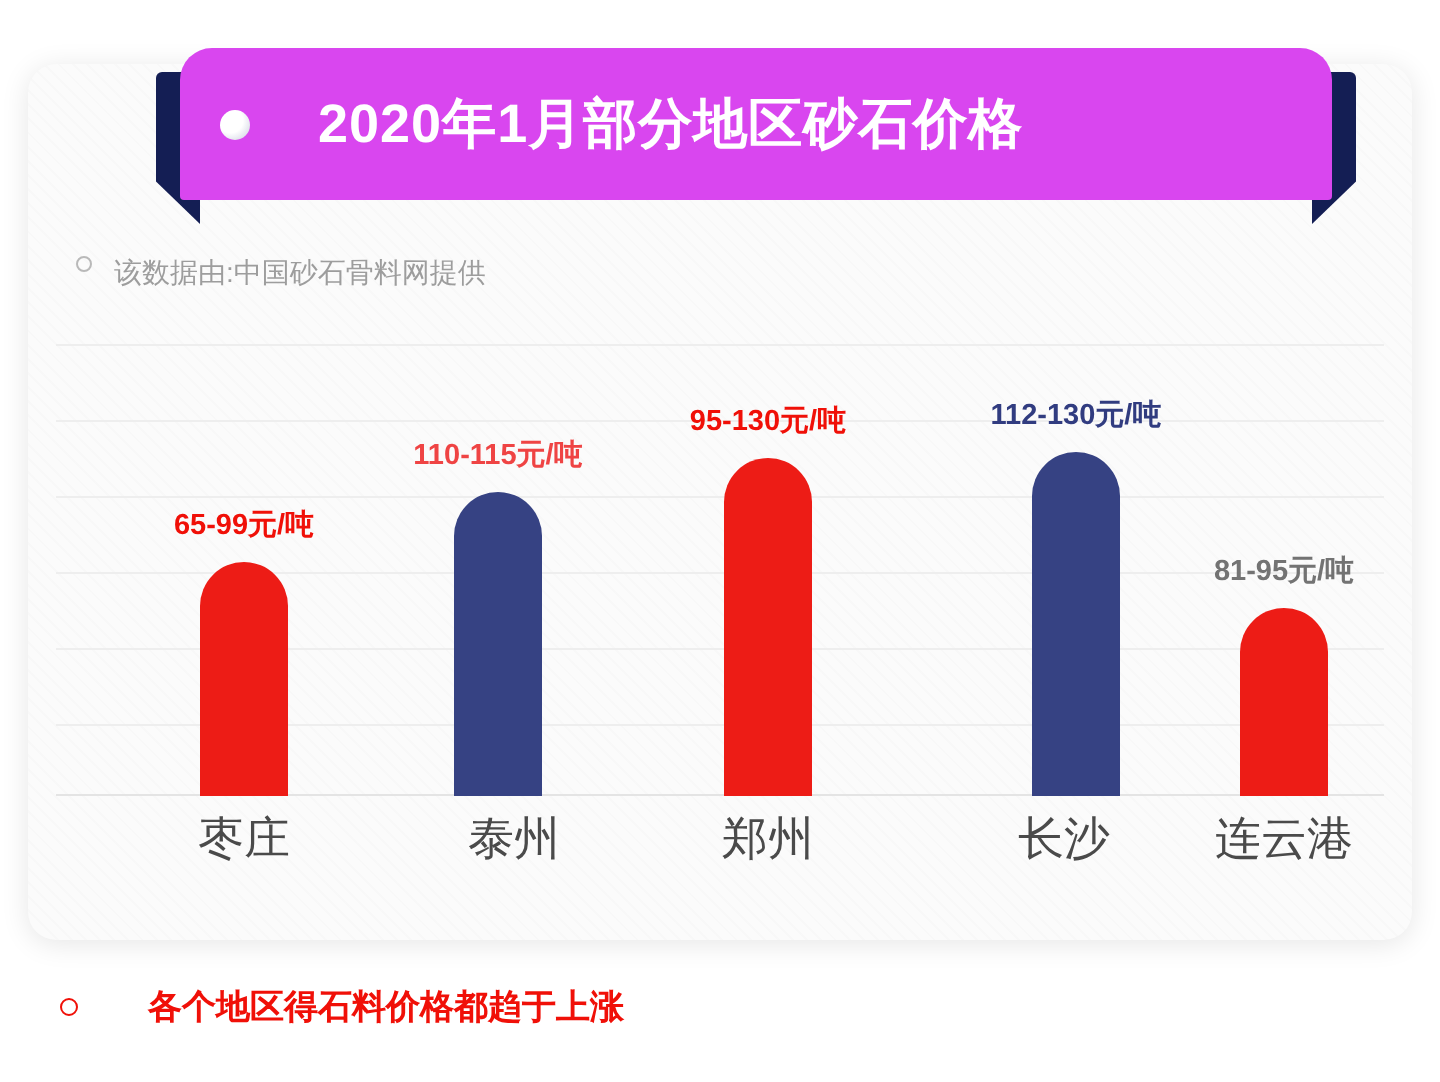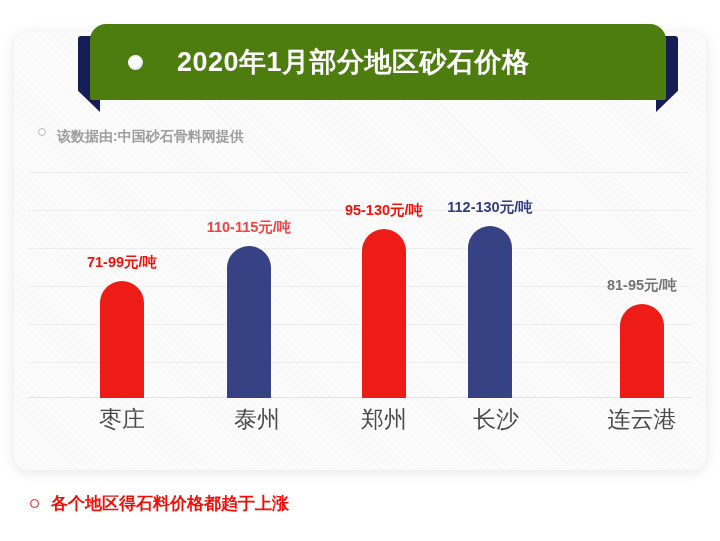--- a/index.html
+++ b/index.html
@@ -66,25 +66,25 @@
     background: #141E54;
     border-radius: 0 3px 3px 0;
     clip-path: polygon(0 0, 100% 0, 100% 72%, 0 100%);
   }
   .banner {
     position: absolute;
     left: 12px;
     top: 0px;
     width: 576px;
     height: 76px;
-    background: #4d7c0f;
+    background: #d946ef;
     border-radius: 16px 16px 2px 2px;
     display: flex;
     align-items: center;
-    padding-left: 38px;
+    padding-left: 20px;
   }
   .banner-dot {
     width: 15px;
     height: 15px;
     border-radius: 50%;
     background: radial-gradient(circle at 35% 35%, #ffffff 0%, #ffffff 45%, #c8cbdd 100%);
     flex: 0 0 auto;
     margin-right: 34px;
   }
   .banner-title {
@@ -95,21 +95,20 @@
     white-space: nowrap;
   }
 
   
   .subtitle-row {
     position: absolute;
     left: 38px;
     top: 128px;
     display: flex;
     align-items: flex-start;
-    font-weight: bold;
   }
   .subtitle-bullet {
     width: 8px;
     height: 8px;
     border: 1.4px solid #b9b9b9;
     border-radius: 50%;
     margin-right: 11px;
     flex: 0 0 auto;
   }
   .subtitle-text {
@@ -198,20 +197,21 @@
     border: 1.8px solid #f01008;
     border-radius: 50%;
     margin-right: 12px;
     flex: 0 0 auto;
   }
   .footer-text {
     font-size: 17px;
     font-weight: bold;
     color: #f01008;
     white-space: nowrap;
+    margin-left: 23px;
   }
 </style>
 </head>
 <body>
 
 <div id="root">
 
   <div class="card"></div>
 
   <div class="banner-wrap">
@@ -232,46 +232,46 @@
     <div class="gridline" style="top:4px"></div>
     <div class="gridline" style="top:42px"></div>
     <div class="gridline" style="top:80px"></div>
     <div class="gridline" style="top:118px"></div>
     <div class="gridline" style="top:156px"></div>
     <div class="gridline" style="top:194px"></div>
     <div class="baseline"></div>
     <div class="bars" id="bars-layer">
         <div class="bar-slot" style="left: 72px; height: 151px;">
           <div class="bar" style="height: 117px; background: rgb(237, 28, 22);"></div>
-          <div class="bar-label" style="bottom: 126px; color: rgb(240, 16, 8);">71-99元/吨</div>
+          <div class="bar-label" style="bottom: 126px; color: rgb(240, 16, 8);">65-99元/吨</div>
         </div>
         <div class="bar-slot" style="left: 199px; height: 186px;">
           <div class="bar" style="height: 152px; background: rgb(54, 66, 131);"></div>
           <div class="bar-label" style="bottom: 161px; color: #ef4444;">110-115元/吨</div>
         </div>
         <div class="bar-slot" style="left: 334px; height: 203px;">
           <div class="bar" style="height: 169px; background: rgb(237, 28, 22);"></div>
           <div class="bar-label" style="bottom: 178px; color: rgb(240, 16, 8);">95-130元/吨</div>
         </div>
-        <div class="bar-slot" style="left: 440px; height: 206px;">
+        <div class="bar-slot" style="left: 488px; height: 206px;">
           <div class="bar" style="height: 172px; background: rgb(54, 66, 131);"></div>
           <div class="bar-label" style="bottom: 181px; color: rgb(49, 60, 128);">112-130元/吨</div>
         </div>
         <div class="bar-slot" style="left: 592px; height: 128px;">
           <div class="bar" style="height: 94px; background: rgb(237, 28, 22);"></div>
           <div class="bar-label" style="bottom: 103px; color: #737373;">81-95元/吨</div>
         </div>
       </div>
   </div>
 
   <div class="cats" id="cats-layer">
       <div class="cat" style="left: 94px;">枣庄</div>
       <div class="cat" style="left: 229px;">泰州</div>
       <div class="cat" style="left: 356px;">郑州</div>
-      <div class="cat" style="left: 468px;">长沙</div>
+      <div class="cat" style="left: 504px;">长沙</div>
       <div class="cat" style="left: 614px;">连云港</div>
     </div>
 
   <div class="footer-row">
     <span class="footer-bullet"></span>
     <span class="footer-text">各个地区得石料价格都趋于上涨</span>
   </div>
 
 </div>
 

